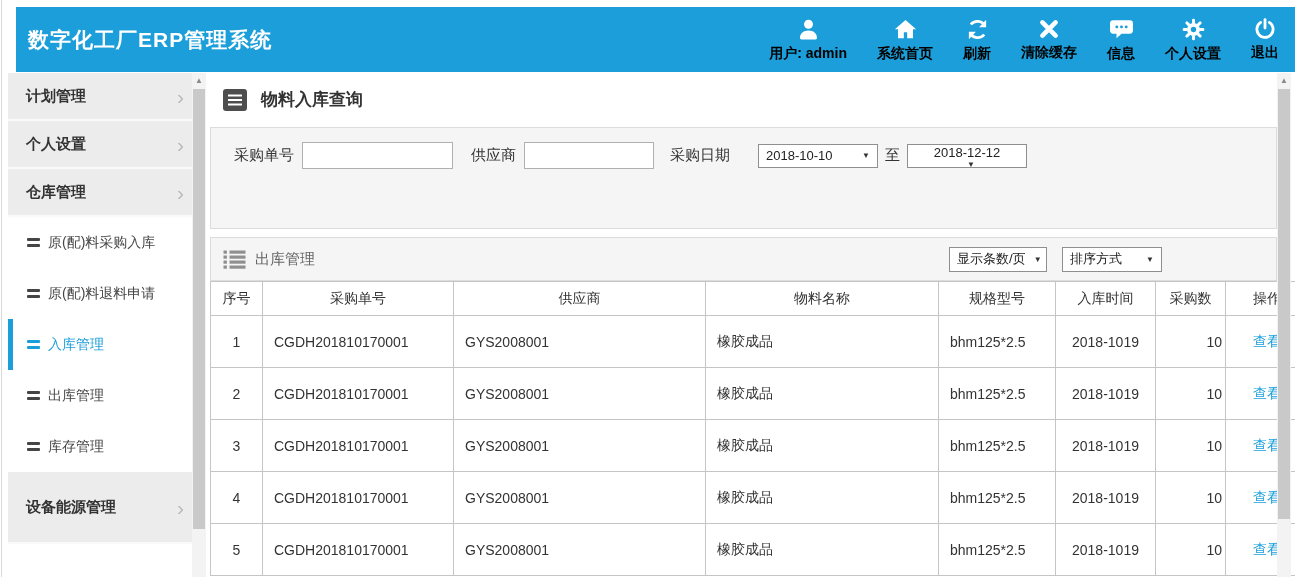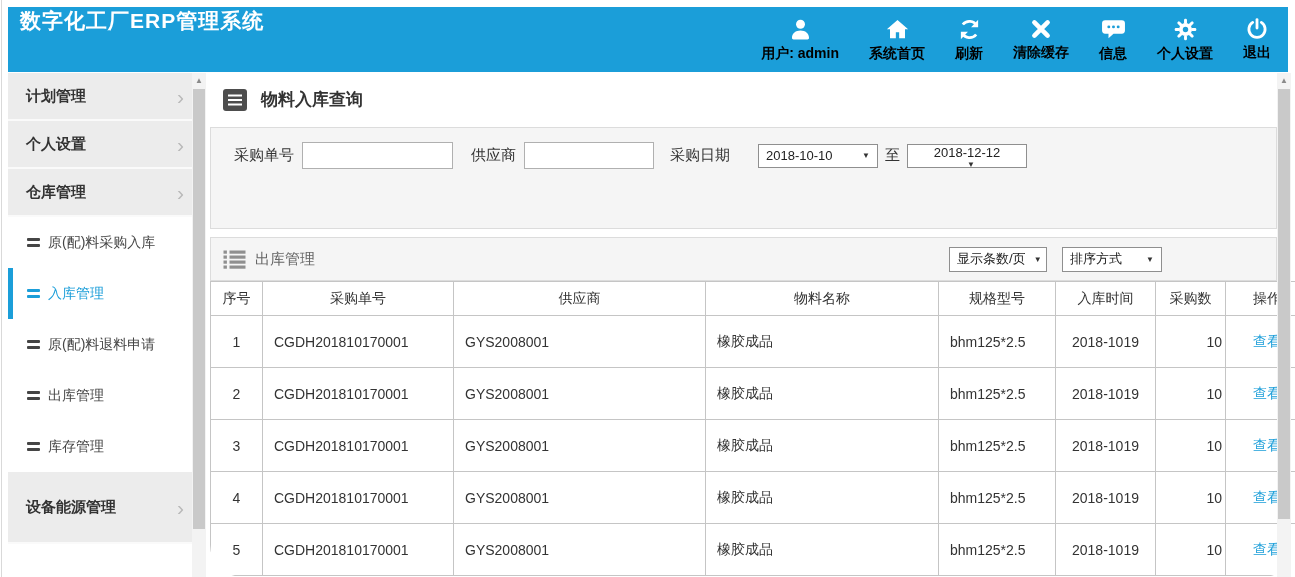--- a/index.html
+++ b/index.html
@@ -2,22 +2,22 @@
 <html><head>
 <meta charset="utf-8">
 <style>
   * { margin:0; padding:0; box-sizing:border-box; }
   html,body { width:1295px; height:577px; overflow:hidden; background:#fff;
               font-family:"Liberation Sans","DejaVu Sans",sans-serif; color:#333; }
   .stage { position:relative; width:1295px; height:577px; background:#fff; }
   .win-edge { position:absolute; left:1px; top:0; width:1px; height:100%; background:#d9d9d9; }
 
   
-  .top-header { position:absolute; left:8px; top:7px; width:1280px; height:65px;
-                background:#1b9ed9; display:flex; align-items:flex-start; }
+  .top-header { position:absolute; left:16px; top:7px; width:1280px; height:65px;
+                background:#1b9ed9; display:flex; align-items:center; }
   .brand { color:#fff; font-size:21px; font-weight:bold; margin-left:12px; letter-spacing:1px; }
   .topnav { position:absolute; right:2px; top:0; height:65px; display:flex; align-items:center; }
   .nav-item { display:flex; flex-direction:column; align-items:center; justify-content:center;
               color:#000000; padding:17px 15px; cursor:pointer; height:100%; }
   .nav-item .nicon { height:26px; display:flex; align-items:flex-end; }
   .nav-item .nlabel { font-size:14px; font-weight:bold; margin-top:3px; white-space:nowrap; }
 
   
   .sidebar { position:absolute; left:8px; top:73px; width:188px; height:504px; background:#fff; }
   .side-section { height:48px; background:#ececec; border-bottom:2px solid #fafafa;
@@ -33,21 +33,21 @@
 
   .side-scrollbar { position:absolute; left:192px; top:73px; width:14px; height:504px;
                     background:#f3f3f3; z-index:6; }
   .side-scrollbar .up-arrow, .page-scrollbar .up-arrow {
       position:absolute; top:3px; left:0; width:100%; text-align:center;
       font-size:8px; color:#8a8a8a; line-height:10px; cursor:pointer; }
   .side-scrollbar .thumb { position:absolute; top:16px; left:1px; width:12px; height:440px;
                            background:#c9c9c9; cursor:pointer; }
 
   
-  .main { position:absolute; left:210px; top:72px; width:1085px; height:505px; overflow:hidden;border-radius:32px; }
+  .main { position:absolute; left:210px; top:72px; width:1085px; height:505px; overflow:hidden; }
 
   .page-title-bar { position:absolute; left:0; top:0; width:1067px; height:55px;
                     display:flex; align-items:center; }
   .page-title-bar .ticon { margin-left:12px; display:flex; }
   .page-title-text { font-size:17px; font-weight:bold; color:#333; margin-left:13px; }
 
   .filter-panel { position:absolute; left:0; top:55px; width:1067px; height:102px;
                   background:#f5f5f5; border:1px solid #dcdcdc; }
   .filter-head { height:45px; border-bottom:1px solid #dcdcdc; display:flex; align-items:center; }
   .filter-head .ficon { margin-left:12px; display:flex; }
@@ -205,33 +205,33 @@
       <span class="chev">›</span>
     </div>
 
     <div class="side-sub">
       <span class="bars">
           <i></i>
           <i></i>
         </span>
       <span>原(配)料采购入库</span>
     </div>
+    <div class="side-sub">
+      <span class="bars">
+          <i></i>
+          <i></i>
+        </span>
+      <span>原(配)料退料申请</span>
+    </div>
     <div class="side-sub active">
       <span class="bars">
           <i></i>
           <i></i>
         </span>
       <span>入库管理</span>
-    </div>
-    <div class="side-sub">
-      <span class="bars">
-          <i></i>
-          <i></i>
-        </span>
-      <span>原(配)料退料申请</span>
     </div>
     <div class="side-sub">
       <span class="bars">
           <i></i>
           <i></i>
         </span>
       <span>出库管理</span>
     </div>
     <div class="side-sub">
       <span class="bars">

